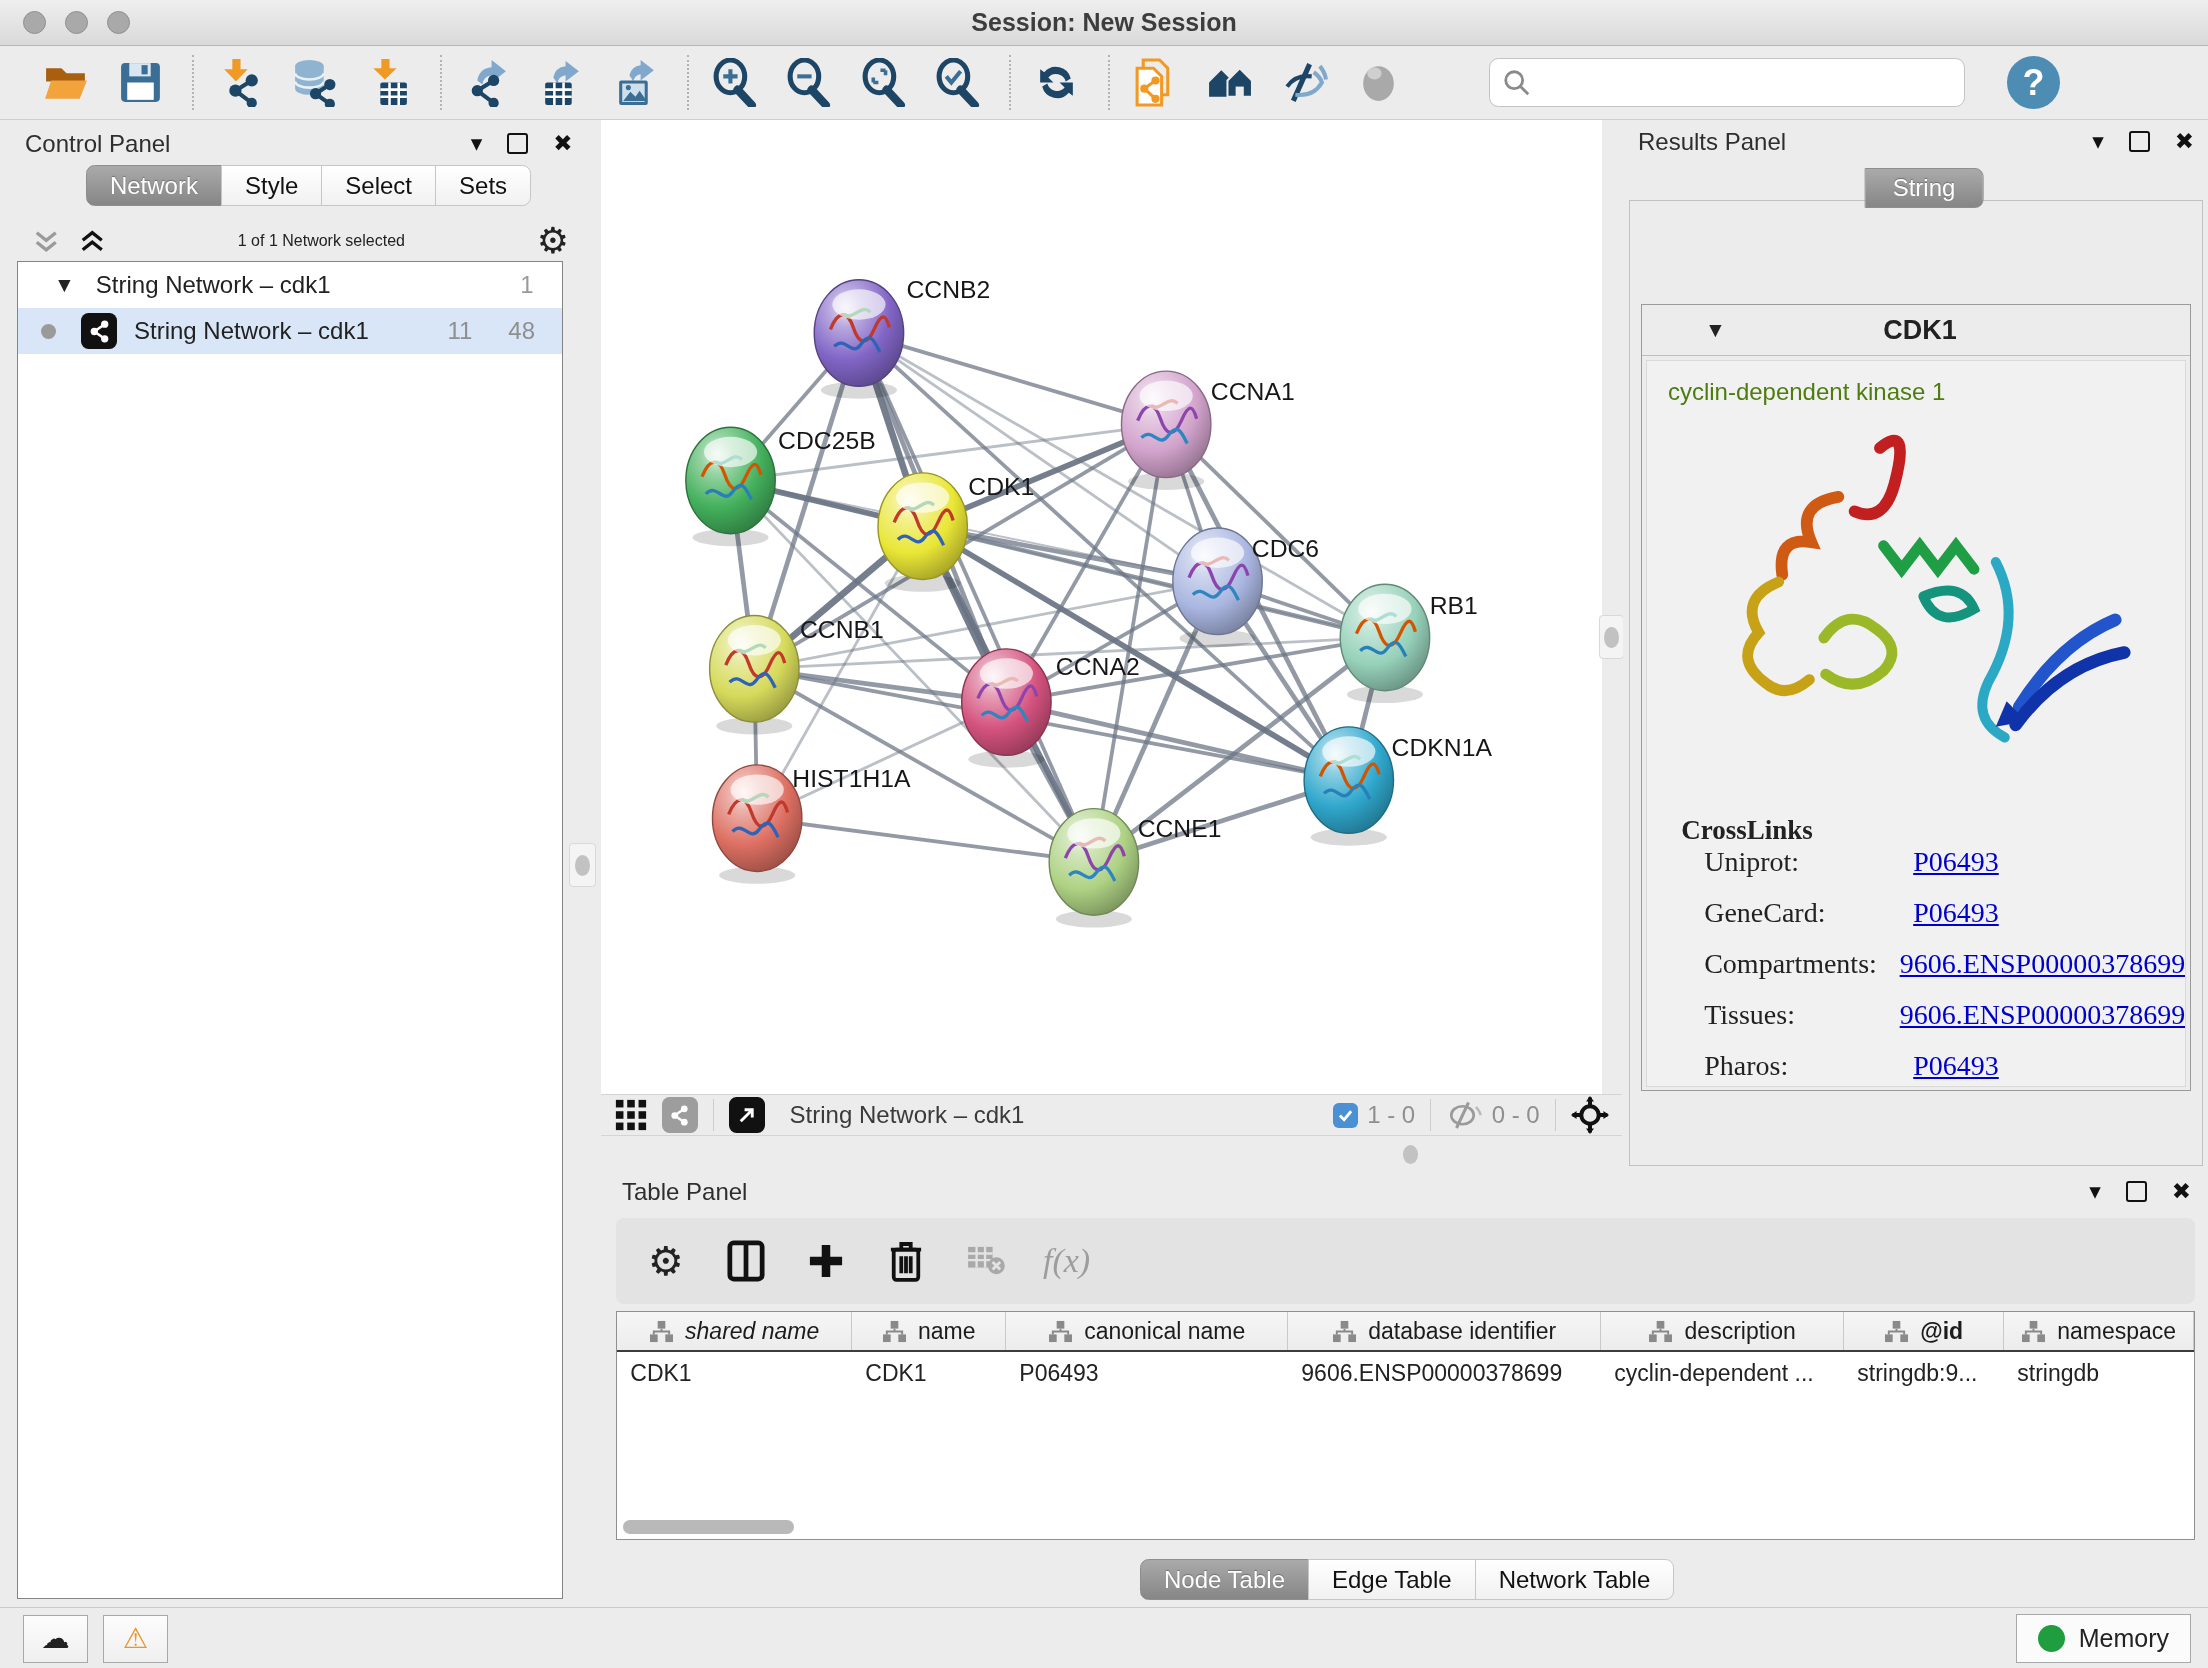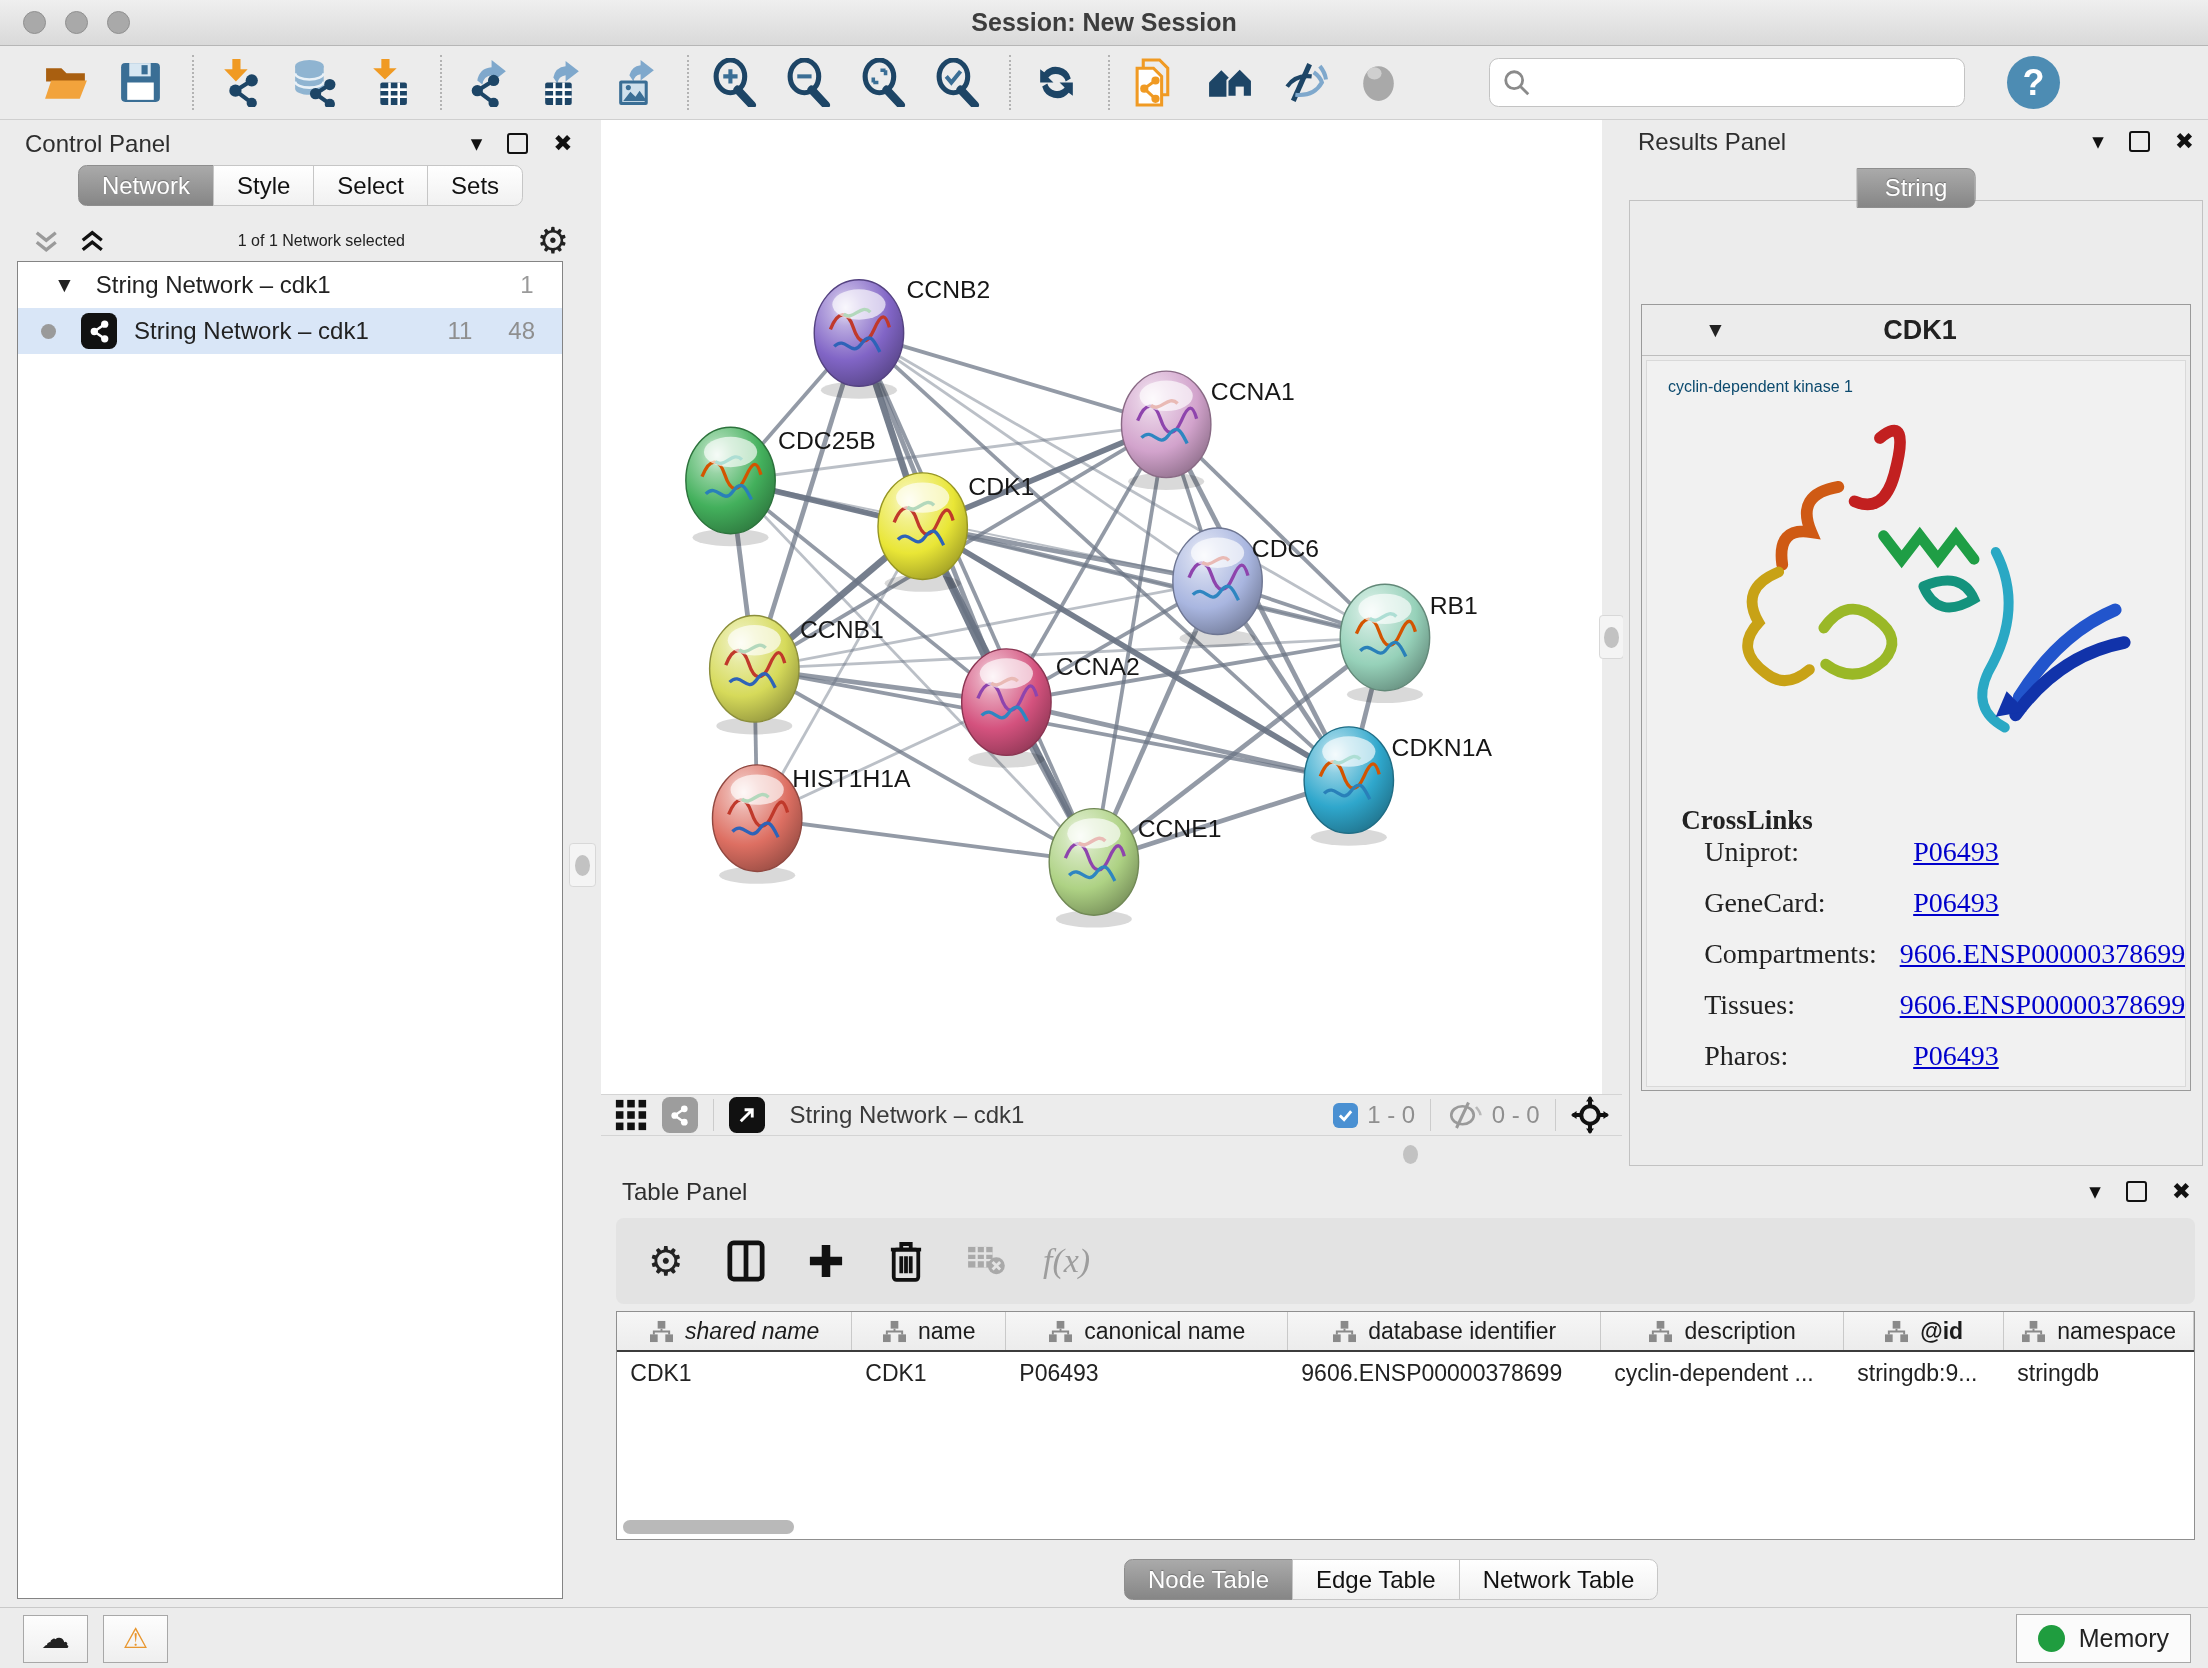--- a/index.html
+++ b/index.html
@@ -20,21 +20,21 @@
   .searchwrap .mag{position:absolute;left:13.3px;top:9.5px;width:30px;height:30px}
   .helpbtn{width:53px;height:53px;border-radius:50%;background:#4d8cb3;color:#fff;font-size:36px;font-weight:bold;display:flex;align-items:center;justify-content:center;margin-left:42px;border:none}
   
   .phead{display:flex;align-items:center;font-size:24px;color:#2e2e2e}
   .phead .sp{flex:1}
   .pico{font-size:23px;color:#111;margin-left:25px}
   .float-ico{width:21px;height:21px;border:2.9px solid #111;border-radius:2.9px;display:inline-block;margin-left:25px}
   
   .seg{display:flex}
   .seg .tab{font-size:24px;padding:5.7px 23px;background:linear-gradient(#ffffff,#f1f1f1);border:1px solid #c6c6c6;color:#111;margin-left:-1px;white-space:nowrap}
-  .seg .tab:first-child{border-radius:8.6px 0 0 8.6px;margin-left:0}
+  .seg .tab:first-child{border-radius:8.6px 0 0 8.6px;margin-left:16px}
   .seg .tab:last-child{border-radius:0 8.6px 8.6px 0}
   .seg .tab.active{background:linear-gradient(#aaaaaa,#868686);color:#fff;border-color:#8e8e8e;text-shadow:0 -1px 1px #6e6e6e}
   
   .cpanel{position:absolute;left:0;top:120px;width:601px;height:1488px;background:#ececec}
   .cpanel .phead{padding:9.5px 28.5px 0 25px}
   .cpanel .seg{justify-content:center;margin-top:7.6px}
   .cp-status{display:flex;align-items:center;margin-top:13.3px;padding:0 32px}
   .cp-status .txt{flex:1;text-align:center;font-size:16px;color:#222}
   .treebox{position:absolute;left:17px;top:141px;width:546px;bottom:9.5px;background:#fff;border:1.9px solid #848484}
   .trow{display:flex;align-items:center;height:46px;font-size:24px}
@@ -62,21 +62,21 @@
   .rp-tab{position:absolute;left:50%;transform:translateX(-50%);top:48px;z-index:2}
   .rp-tab .tab{border-radius:8.6px;padding:4.8px 27px}
   .rp-box{position:absolute;left:5.7px;right:5.7px;top:80px;bottom:5.7px;border:1.9px solid #c2c2c2;background:#ececec}
   .rp-btns{display:flex;justify-content:center;gap:40px;margin-top:32px}
   .rp-btns button{font-size:24px;padding:7.6px 28.5px;background:linear-gradient(#ffffff,#f3f3f3);border:1px solid #c6c6c6;border-radius:9.5px}
   .entrybox{position:absolute;left:11.4px;right:11.4px;top:103px;bottom:74px;border:1.9px solid #9a9a9a;background:#ececec}
   .entryhead{height:51px;background:#ececec;border-bottom:1.9px solid #bdbdbd;display:flex;align-items:center}
   .entryhead .caret{margin-left:63px;font-size:21px}
   .entryhead .name{flex:1;text-align:center;font-size:27px;font-weight:bold;margin-right:76px}
   .entrybody{position:absolute;left:3.8px;right:3.8px;top:55px;bottom:3.8px;background:#f1f1f1;border:1px solid #d9d9d9;padding:17px 0 0 21px;overflow:hidden}
-  .entrydesc{font-size:16px;color:#0c4a6e}
+  .entrydesc{font-size:24px;color:#4d7c0f}
   .xl{font-family:"Liberation Serif","DejaVu Serif",serif;margin-top:25px;padding-left:13.3px}
   .xl h3{font-size:27px;margin-bottom:0}
   .xlrow{display:flex;font-size:28px;margin-bottom:19px;padding-left:23px}
   .xlrow .lab{width:209px}
   .xlrow a{color:#0000cc;text-decoration:underline}
   
   .tpanel{position:absolute;left:601px;top:1172px;width:1607px;height:436px;background:#ececec}
   .tpanel .phead{padding:5.7px 17px 0 21px}
   .ttoolbar{position:absolute;left:15px;right:13.3px;top:46px;height:86px;background:#e3e3e3;border-radius:7.6px;display:flex;align-items:center;padding-left:27px;gap:34px}
   .ttoolbar .ic{display:flex;align-items:center;justify-content:center;width:46px;height:46px}

